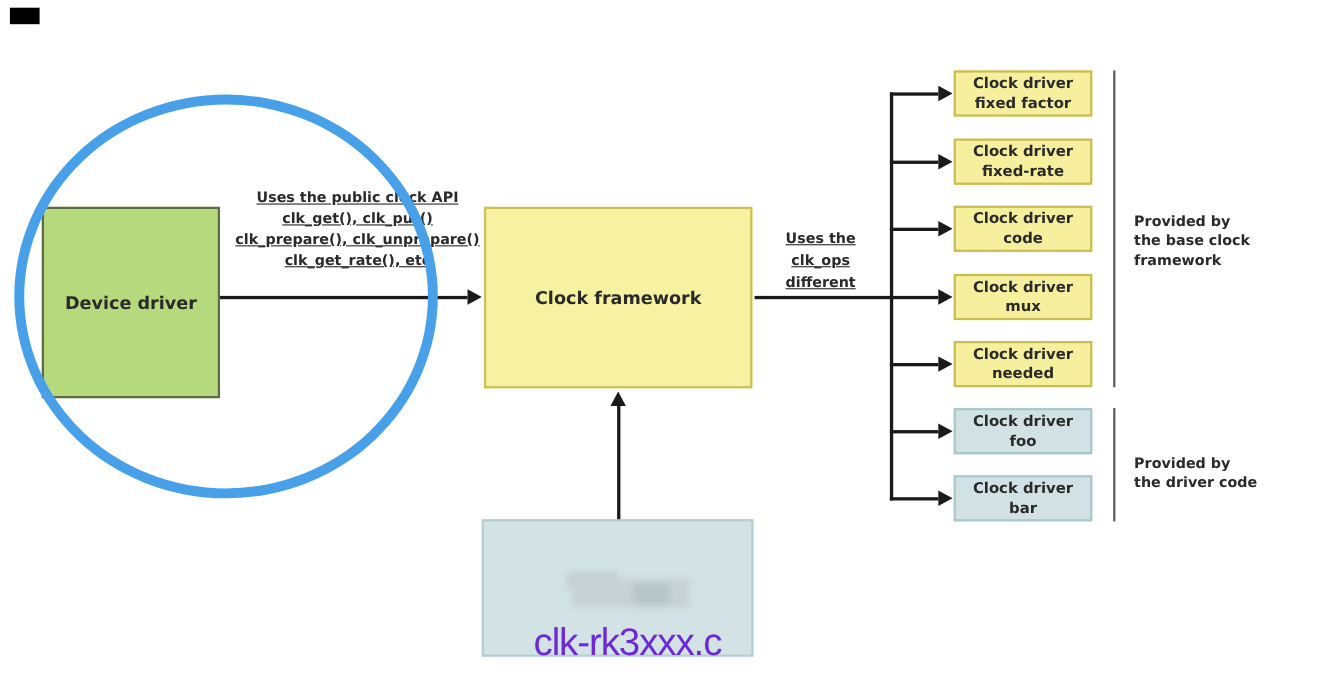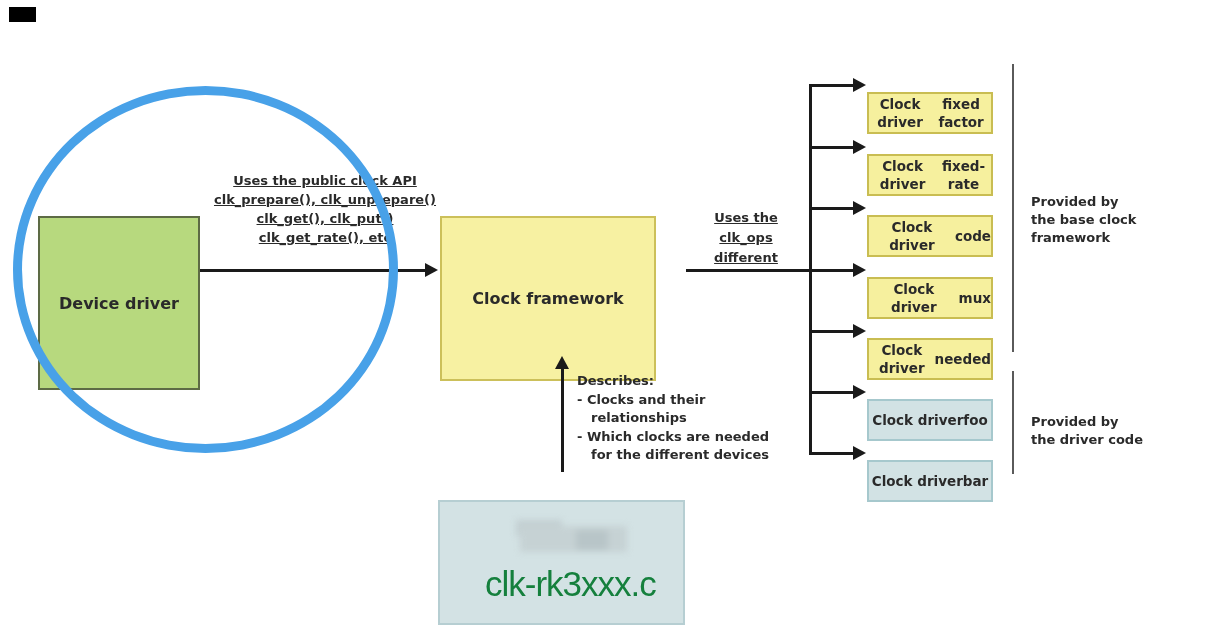--- a/index.html
+++ b/index.html
@@ -1,43 +1,43 @@
 <!DOCTYPE html>
 <html><head>
 <meta charset="utf-8">
 <style>
   html,body{margin:0;padding:0;background:#fff;}
   #stage{
     position:relative;width:1214px;height:626px;background:#ffffff;
     font-family:"DejaVu Sans",sans-serif;color:#2a2a2a;overflow:hidden;
   }
-  .box{position:absolute;display:flex;flex-direction:row;align-items:center;justify-content:center;
-       text-align:center;box-sizing:border-box;z-index:1;margin-top:28px;}
+  .box{position:absolute;display:flex;flex-direction:column;align-items:center;justify-content:center;
+       text-align:center;box-sizing:border-box;z-index:1;}
   .device{left:38px;top:188px;width:162px;height:174px;background:#b7d97e;border:2px solid #5d6b45;
           font-size:16px;font-weight:600;}
-  .framework{left:440px;top:188px;width:216px;height:165px;background:#f7f1a2;border:2px solid #ccc05a;
+  .framework{left:440px;top:188px;width:244px;height:165px;background:#f7f1a2;border:2px solid #ccc05a;
           font-size:16px;font-weight:600;}
   .drv{left:867px;width:126px;height:42px;font-size:13.5px;font-weight:600;line-height:18px;}
   .drv.yellow{background:#f6f09e;border:2px solid #c9bd52;}
   .drv.blue{background:#d2e2e4;border:2px solid #a6c8cd;}
   .srcbox{left:438px;top:472px;width:247px;height:125px;background:#d3e2e4;border:2px solid #b6ced2;z-index:1;}
   .note{position:absolute;font-size:13px;font-weight:600;line-height:19px;z-index:2;}
   .note.center{text-align:center;text-decoration:underline;}
   .indent{padding-left:14px;}
   .circle{position:absolute;left:13px;top:86px;width:385px;height:367px;border:9px solid #48a1e8;
           border-radius:50%;box-sizing:border-box;z-index:6;}
   .hline{position:absolute;height:3px;background:#1a1a1a;z-index:3;}
   .vline{position:absolute;width:3px;background:#1a1a1a;z-index:3;}
   .bracket{position:absolute;width:2px;background:#5a5a5a;z-index:2;}
   .head-right{position:absolute;width:0;height:0;border-top:7px solid transparent;
           border-bottom:7px solid transparent;border-left:13px solid #1a1a1a;z-index:3;}
   .head-up{position:absolute;width:0;height:0;border-left:7px solid transparent;
           border-right:7px solid transparent;border-bottom:13px solid #1a1a1a;z-index:3;}
   .srclabel{position:absolute;left:485px;top:564px;font-family:"Liberation Sans",sans-serif;
-          font-size:35px;font-weight:400;letter-spacing:-1px;color:#15803d;z-index:4;}
+          font-size:35px;font-weight:400;letter-spacing:-1px;color:#6d28d9;z-index:4;}
   .blurpatch{position:absolute;left:516px;top:518px;width:111px;height:35px;filter:blur(3px);z-index:2;}
   .blurpatch .b1{position:absolute;left:0;top:2px;width:46px;height:16px;background:#c2ced1;}
   .blurpatch .b2{position:absolute;left:4px;top:8px;width:107px;height:26px;background:#c6d2d4;}
   .blurpatch .b3{position:absolute;left:60px;top:12px;width:32px;height:20px;background:#b8c5c8;}
   .mark{position:absolute;left:9px;top:7px;width:27px;height:15px;background:#000;z-index:7;}
 </style>
 </head>
 <body>
 
 <div id="stage">
@@ -45,22 +45,22 @@
   <div class="mark"></div>
 
   <div class="circle"></div>
 
   <div class="box device">
     <span>Device driver</span>
   </div>
 
   <div class="note center" style="left:200px;top:171px;width:250px;">
     <div>Uses the public clock API</div>
+    <div>clk_get(), clk_put()</div>
     <div>clk_prepare(), clk_unprepare()</div>
-    <div>clk_get(), clk_put()</div>
     <div>clk_get_rate(), etc</div>
   </div>
 
   <div class="hline" style="left:200px;top:269px;width:225px;"></div>
   <div class="head-right" style="left:425px;top:263px;"></div>
 
   <div class="box framework">
     <span>Clock framework</span>
   </div>
 
@@ -123,27 +123,20 @@
   <div class="note" style="left:1031px;top:193px;line-height:18px;">
     <div>Provided by</div>
     <div>the base clock</div>
     <div>framework</div>
   </div>
   <div class="note" style="left:1031px;top:413px;line-height:18px;">
     <div>Provided by</div>
     <div>the driver code</div>
   </div>
 
-  <div class="note" style="left:577px;top:372px;line-height:18.5px;">
-    <div>Describes:</div>
-    <div>- Clocks and their</div>
-    <div class="indent">relationships</div>
-    <div>- Which clocks are needed</div>
-    <div class="indent">for the different devices</div>
-  </div>
 
   <div class="vline" style="left:561px;top:368px;height:104px;"></div>
   <div class="head-up" style="left:555px;top:356px;"></div>
 
   <div class="box srcbox"></div>
   <div class="blurpatch">
     <div class="b1"></div>
     <div class="b2"></div>
     <div class="b3"></div>
   </div>

